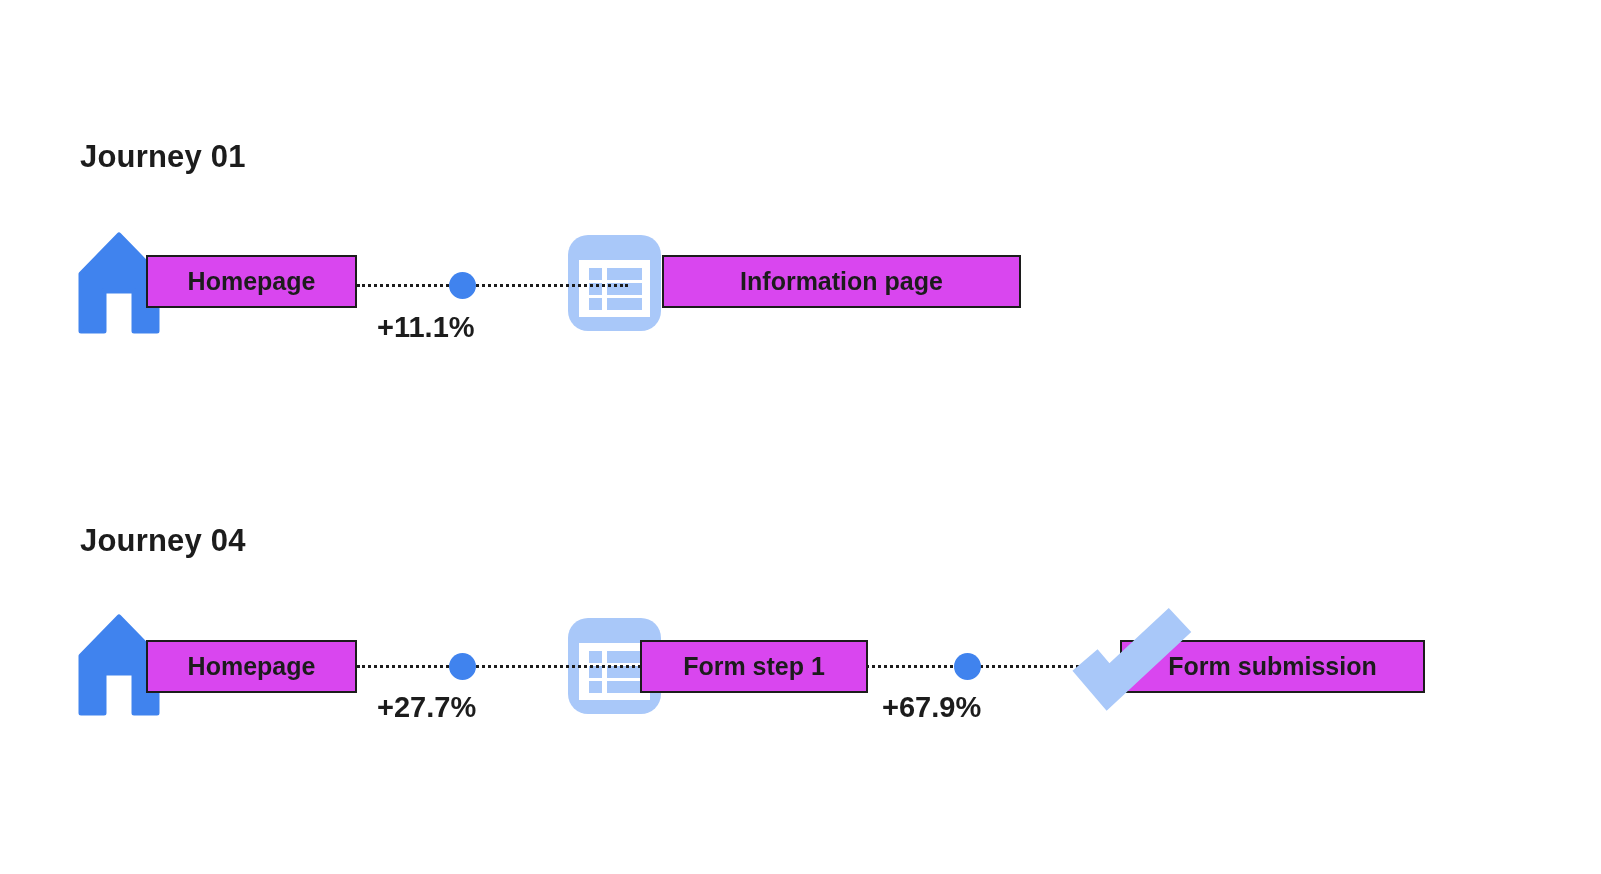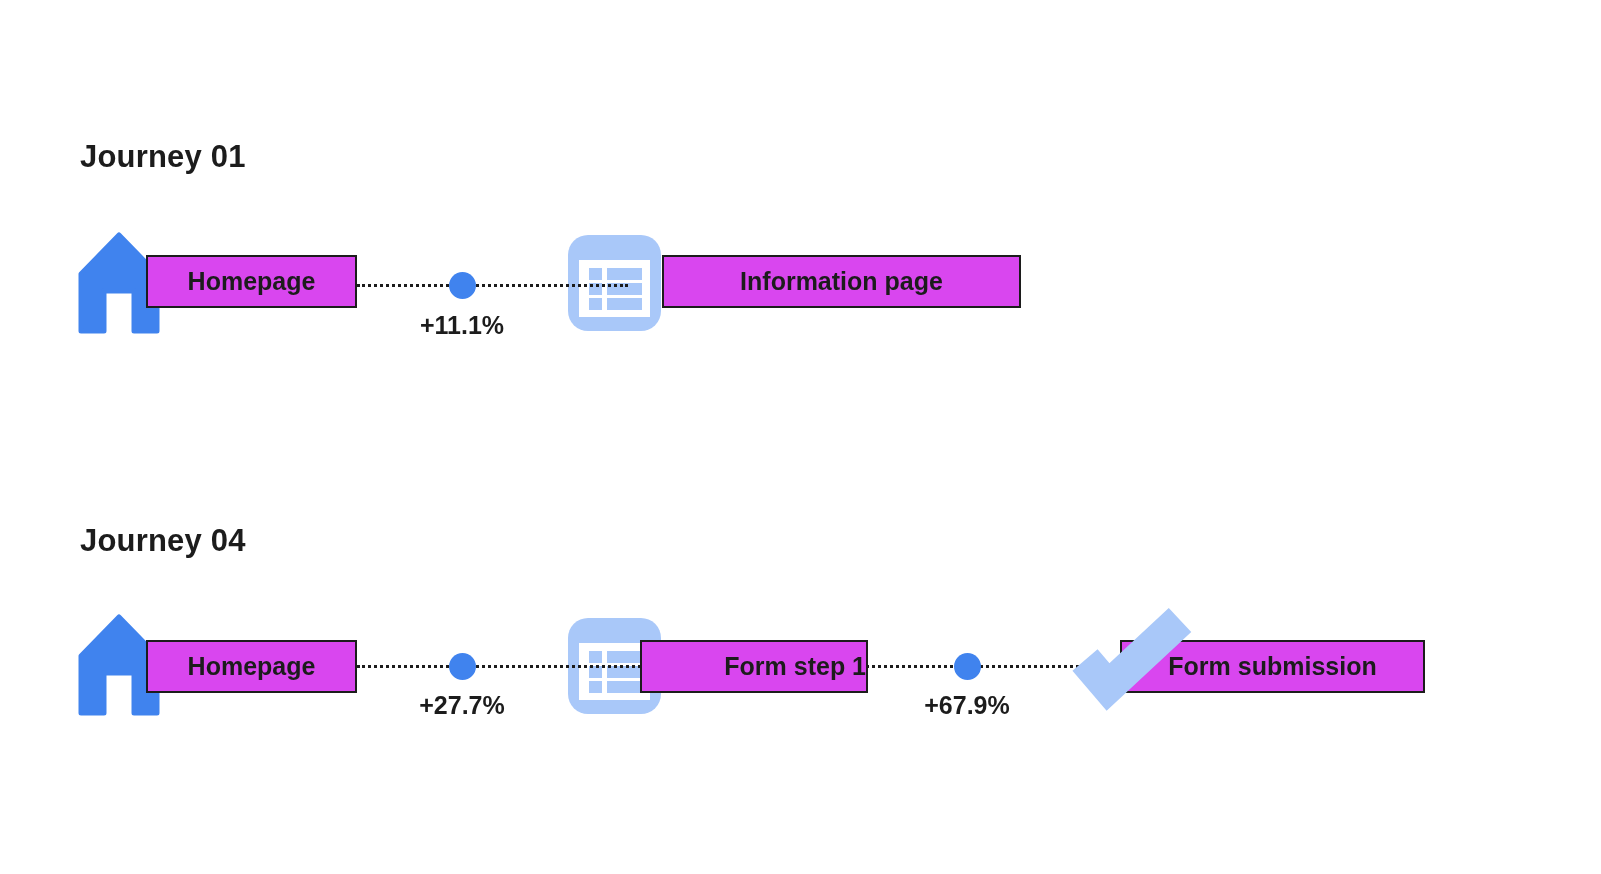--- a/index.html
+++ b/index.html
@@ -40,22 +40,22 @@
   .t-dot{
     position:absolute;
     width:27px;height:27px;
     border-radius:50%;
     background:var(--primary-blue,#4083ee);
     z-index:4;
   }
   .delta{
     position:absolute;
     width:170px;
-    text-align:center;
-    font-size:25px;
+    text-align:left;
+    font-size:29px;
     font-weight:bold;
     z-index:4;
     color:var(--text,#1c1c1c);
   }
   .home-svg{position:absolute;z-index:1;}
   .home-svg path{
     fill:var(--primary-blue,#4083ee);
     stroke:var(--primary-blue,#4083ee);
     stroke-width:5;
     stroke-linejoin:round;
@@ -159,21 +159,21 @@
             <span class="page-cb"></span>
             <span class="page-bar"></span>
           </div>
         <div class="page-row">
             <span class="page-cb"></span>
             <span class="page-bar"></span>
           </div>
       </div>
     </div>
 
-    <div class="step-box" style="left:640px;top:640px;width:228px;justify-content:flex-end;">
+    <div class="step-box" style="left:640px;top:640px;width:228px;">
       <span>Form step 1</span>
     </div>
 
     <div class="t-dot" style="left:954px;top:653px;"></div>
     <div class="delta" style="left:882px;top:691px;">+67.9%</div>
 
     <svg class="check-svg" style="left:1040px;top:595px;" width="160" height="135" viewBox="0 0 160 135">
       <path d="M45 65 L68 92 L140 25"></path>
     </svg>
 

